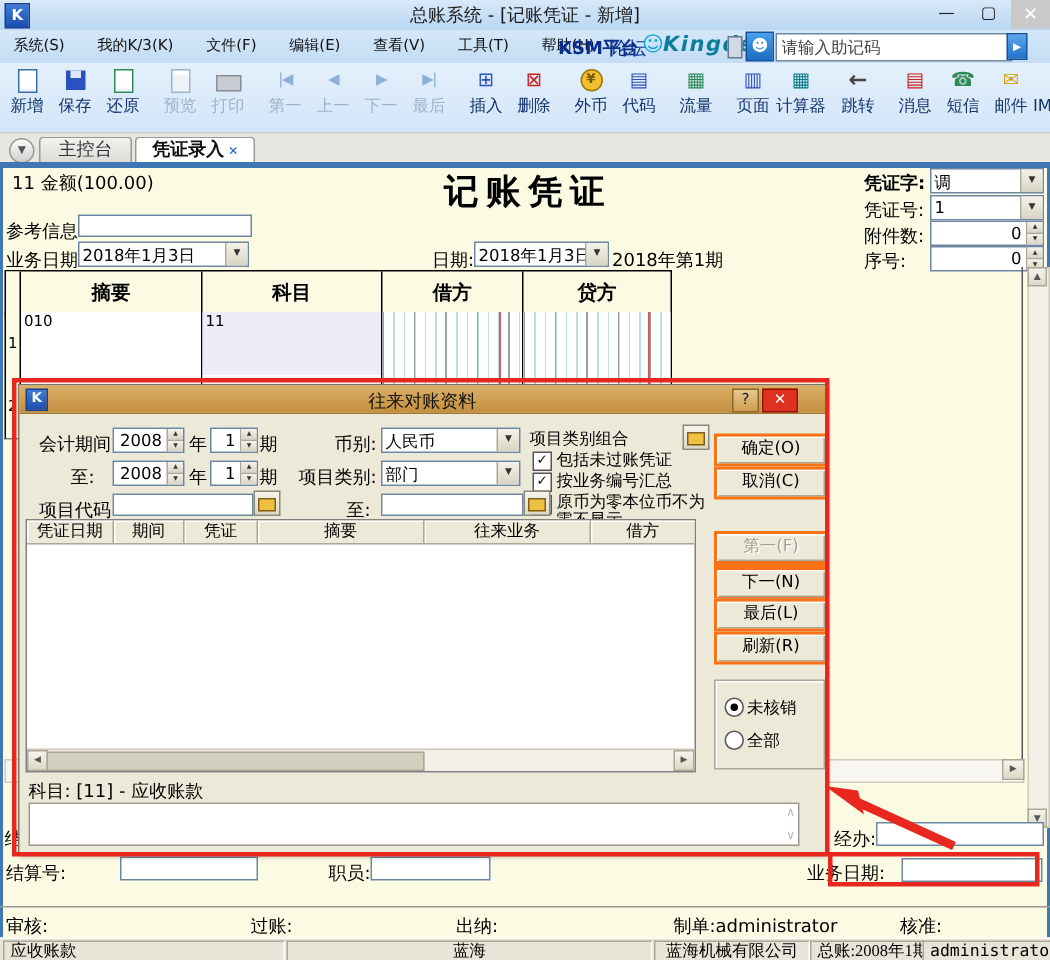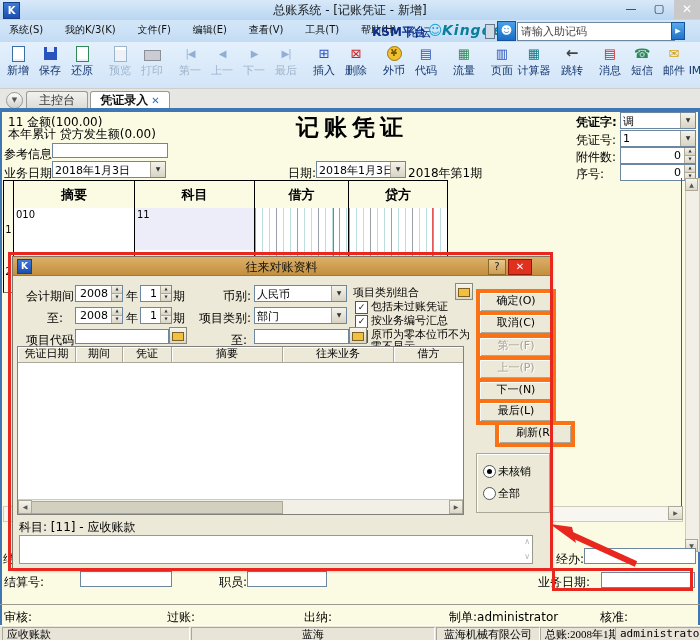--- a/index.html
+++ b/index.html
@@ -49,21 +49,21 @@
   .i-floppy{width:13px;height:13px;background:#2a52be;display:inline-block;position:relative;}
   .i-floppy:after{content:"";position:absolute;left:3px;top:0;width:7px;height:5px;background:#dfe7fa;}
   .i-printer{width:15px;height:9px;background:#c9ccd2;border:1px solid #8a8f98;display:inline-block;margin-top:4px;}
   .i-coin{width:13px;height:13px;border-radius:50%;background:#f0c030;border:1px solid #a07800;
     display:inline-block;color:#7a5800;font-size:9px;line-height:12px;text-align:center;font-weight:bold;}
   
   #tabbar{position:absolute;left:0;top:88px;width:700px;height:20px;background:#e6e6e2;border-top:1px solid #cfcfc9;}
   #tab-drop{position:absolute;left:6px;top:3px;width:15px;height:15px;border-radius:50%;
     background:linear-gradient(#fdfdfd,#cfcfcb);border:1px solid #9a9a94;font-size:7px;text-align:center;line-height:14px;color:#555;}
   .tab{position:absolute;top:2px;height:18px;border:1px solid #9a9a94;border-bottom:none;
-    border-radius:3px 3px 0 0;font-size:12px;text-align:center;}
+    border-radius:3px 3px 0 0;font-size:12px;text-align:center;font-family:Liberation Mono, monospace;}
   #tab0{left:26px;width:60px;background:linear-gradient(#f2f2ef,#d9d9d4);line-height:17px;color:#333;}
   #tab1{left:90px;width:78px;background:#fff;line-height:17px;font-weight:bold;color:#111;}
   #tab1 .closex{color:#2a6cc8;font-size:10px;font-weight:bold;margin-left:3px;}
   #bluestrip{position:absolute;left:0;top:108px;width:700px;height:4px;background:#3f76b4;}
   #frameL{position:absolute;left:0;top:112px;width:2px;height:513px;background:#3f76b4;}
   #frameR{position:absolute;left:698px;top:112px;width:2px;height:513px;background:#3f76b4;}
   
   .inp{position:absolute;background:#fff;border:1px solid #6e87a0;font-size:11px;padding:0 2px;}
   .combo{position:absolute;background:#fff;border:1px solid #6e87a0;display:flex;}
   .combo .val{flex:1;font-size:11px;padding:1px 2px;white-space:nowrap;overflow:hidden;}
@@ -104,23 +104,23 @@
     border:1px solid #7a7668;box-shadow:1px 1px 3px rgba(0,0,0,.3);z-index:10;}
   #dlg-title{position:absolute;left:0;top:0;width:537px;height:18px;
     background:linear-gradient(#dcb068,#c38f3e);border-bottom:1px solid #a07830;}
   #dlg-title-text{position:absolute;left:0;top:2px;width:100%;text-align:center;font-size:12px;color:#111;}
   #dlg-icon{position:absolute;left:4px;top:2px;width:13px;height:13px;background:linear-gradient(#3f7ad8,#1c4fb0);
     color:#fff;font-size:9px;font-weight:bold;text-align:center;line-height:13px;border:1px solid #16408e;}
   .dlg-tbtn{position:absolute;top:2px;height:14px;text-align:center;font-size:10px;line-height:13px;
     background:linear-gradient(#e8c890,#cf9d50);border:1px solid #8a6a28;color:#222;}
   #dlg-close{background:#e03020;border-color:#901808;color:#fff;font-weight:bold;}
   .dlbl{position:absolute;font-size:12px;white-space:nowrap;}
-  .cbtn{position:absolute;width:72px;height:18px;background:#ece9d8;border:4px solid #f97316;
+  .cbtn{position:absolute;width:72px;height:18px;background:#ece9d8;border:2px solid #f97316;
     box-shadow:inset 1px 1px 0 #fff, inset -1px -1px 0 #aca899;font-size:11px;text-align:center;line-height:16px;}
-  .cbtn.dis{color:#a5a294;text-shadow:1px 1px 0 #fff;}
+  .cbtn.dis{color:#a5a294;text-shadow:1px 1px 0 #fff;margin-top:20px;}
   .cb-box{position:absolute;width:11px;height:11px;background:#fff;border:1px solid #555;
     font-size:9px;line-height:10px;text-align:center;font-weight:bold;color:#111;}
   .cb-lbl{position:absolute;font-size:11px;line-height:12px;}
   .radio{position:absolute;width:11px;height:11px;border-radius:50%;background:#fff;border:1px solid #555;}
   .radio.on:after{content:"";position:absolute;left:3px;top:3px;width:5px;height:5px;border-radius:50%;background:#000;}
   .i-folder{position:absolute;width:16px;height:15px;background:linear-gradient(#f6f4ec,#dcd8c8);
     border:1px solid #8a8878;}
   .i-folder:after{content:"";position:absolute;left:2px;top:4px;width:10px;height:7px;background:#f0c040;border:1px solid #806020;}
   #dlg-list{position:absolute;left:4px;top:89px;width:447px;height:169px;border:1px solid #808080;
     background:#fff;box-sizing:border-box;}
@@ -293,21 +293,20 @@
     <div class="tab" id="tab0">主控台</div>
     <div class="tab" id="tab1">
       <span>凭证录入</span><span class="closex">✕</span>
     </div>
   </div>
   <div id="bluestrip"></div>
   <div id="frameL"></div>
   <div id="frameR"></div>
 
   <div class="lbl small" style="left:8px;top:114px;">11  金额(100.00)</div>
-  <div class="lbl small" style="left:8px;top:126px;">本年累计 贷方发生额(0.00)</div>
   <div id="voucher-title">记账凭证</div>
 
   <div class="lbl" style="left:4px;top:146px;">参考信息:</div>
   <div class="inp" style="left:52px;top:143px;width:110px;height:13px;"></div>
 
   <div class="lbl" style="left:4px;top:165px;">业务日期:</div>
   <div class="combo" style="left:52px;top:161px;width:112px;height:15px;">
     <span class="val">2018年1月3日</span>
     <span class="dd">▼</span>
   </div>
@@ -494,21 +493,21 @@
       <span class="chev" style="top:2px;">∧</span>
       <span class="chev" style="bottom:2px;">∨</span>
     </div>
 
     <div class="cbtn" style="left:463px;top:32px;">确定(O)</div>
     <div class="cbtn" style="left:463px;top:54px;">取消(C)</div>
     <div class="cbtn dis" style="left:463px;top:77px;">第一(F)</div>
     <div class="cbtn dis" style="left:463px;top:99px;">上一(P)</div>
     <div class="cbtn" style="left:463px;top:121px;">下一(N)</div>
     <div class="cbtn" style="left:463px;top:142px;">最后(L)</div>
-    <div class="cbtn" style="left:482px;top:164px;text-align:center;">刷新(R)</div>
+    <div class="cbtn" style="left:463px;top:164px;text-align:center;">刷新(R)</div>
 
     <div id="dlg-group"></div>
     <div class="radio on" style="left:470px;top:208px;"></div>
     <div class="dlbl" style="left:485px;top:207px;font-size:11px;">未核销</div>
     <div class="radio" style="left:470px;top:230px;"></div>
     <div class="dlbl" style="left:485px;top:229px;font-size:11px;">全部</div>
   </div>
 
   <div id="anno-dialog"></div>
   <div id="anno-biz"></div>

